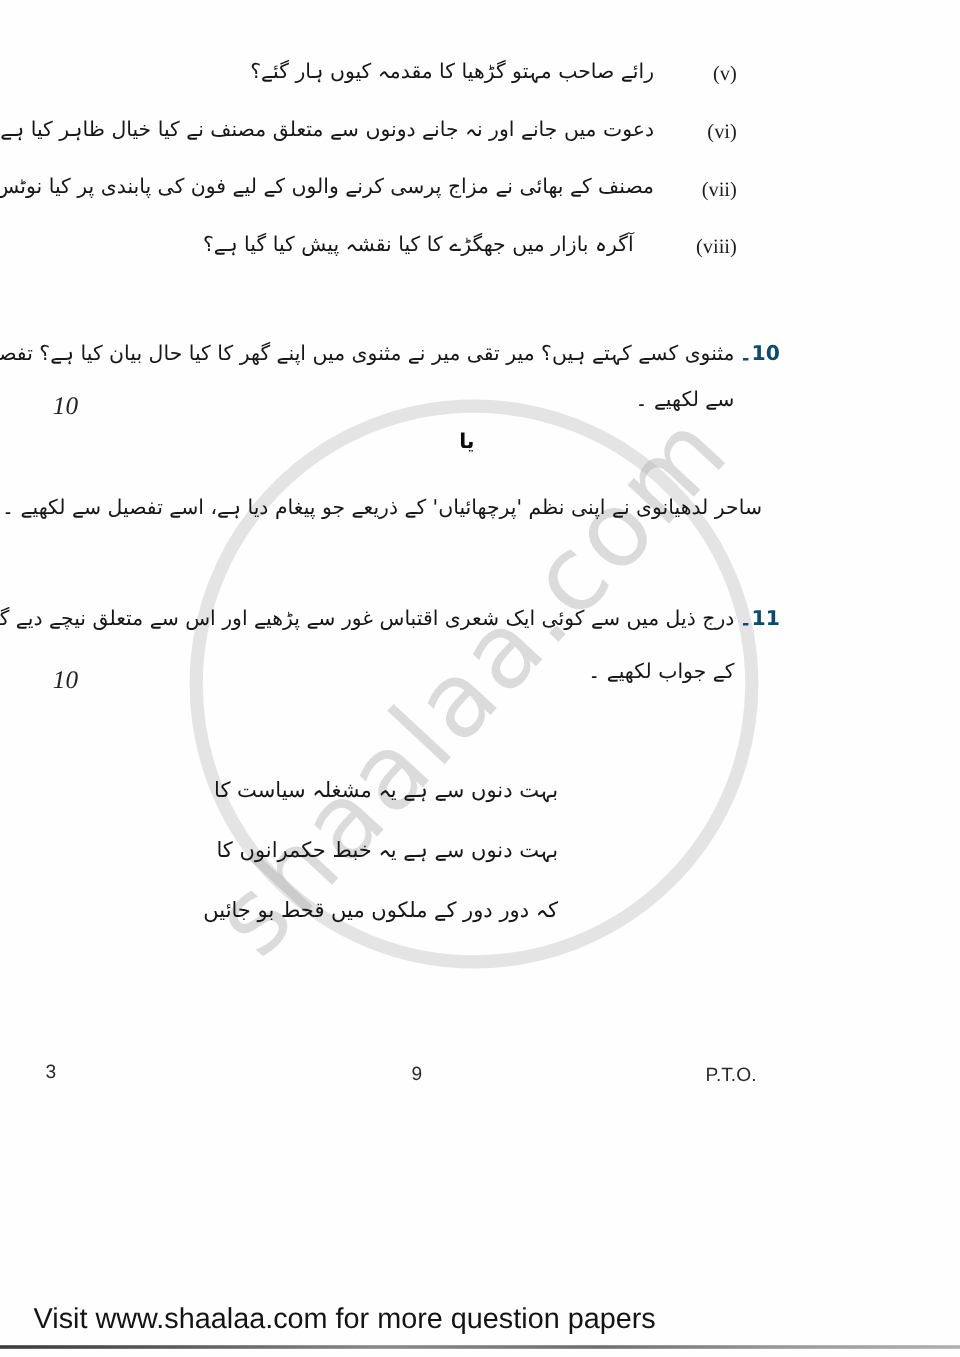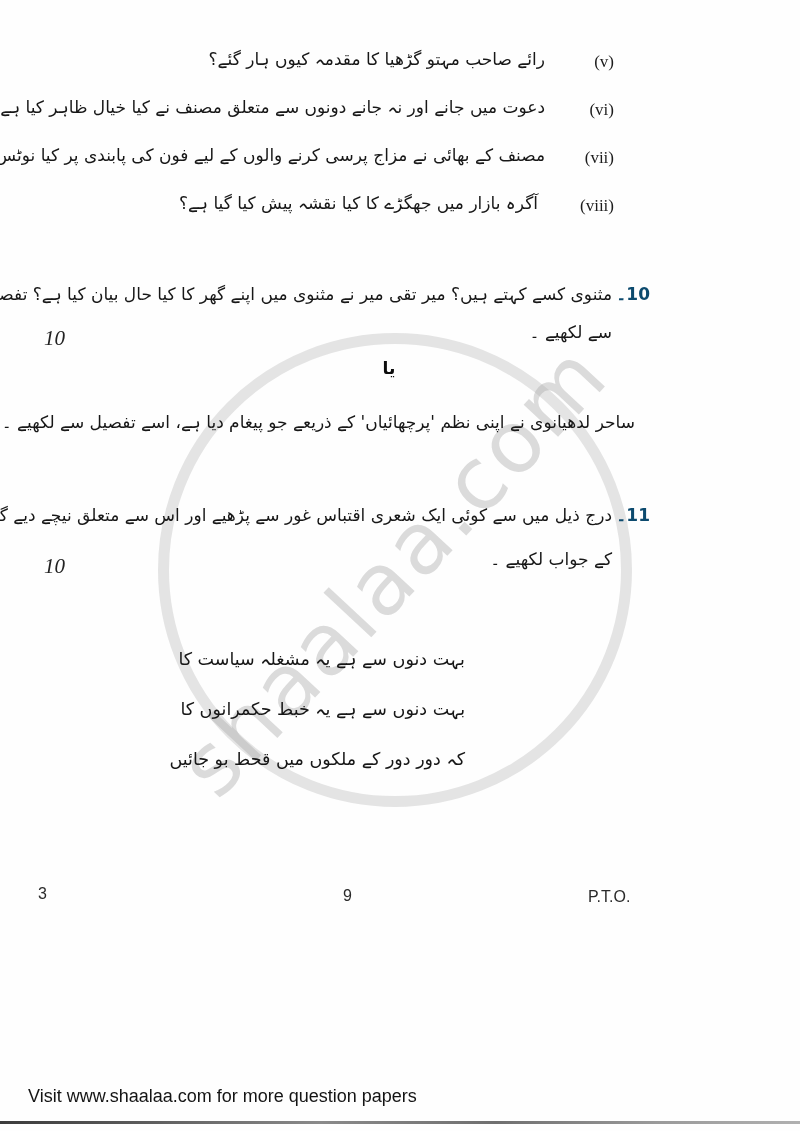--- a/index.html
+++ b/index.html
@@ -87,21 +87,21 @@
     font-family:"DejaVu Sans", sans-serif;
     font-size:17.5px;
     line-height:50px;
     color:#171717;
     white-space:nowrap;
   }
   .banner {
     position:absolute;
     left:28px; top:1086px;
     font-family:"Liberation Sans", sans-serif;
-    font-size:18px;
+    font-size:24px;
     color:#141414;
     white-space:nowrap;
   }
   .bottom-rule {
     position:absolute;
     left:0; top:1121px;
     width:800px; height:3px;
     background:linear-gradient(90deg,#3b3b3b 0%, #5c5c5c 18%, #8a8a8a 40%, #6f6f6f 62%, #9a9a9a 82%, #b0b0b0 100%);
   }
 </style>
@@ -118,21 +118,21 @@
     <div class="abs roman-num" style="right:186px; top:52px;">(v)</div>
     <div class="abs urdu" style="right:255px; top:49px;">رائے صاحب مہتو گڑھیا کا مقدمہ کیوں ہار گئے؟</div>
 
     <div class="abs roman-num" style="right:186px; top:100px;">(vi)</div>
     <div class="abs urdu" style="right:255px; top:97px;">دعوت میں جانے اور نہ جانے دونوں سے متعلق مصنف نے کیا خیال ظاہر کیا ہے؟</div>
 
     <div class="abs roman-num" style="right:186px; top:148px;">(vii)</div>
     <div class="abs urdu" style="right:255px; top:145px;">مصنف کے بھائی نے مزاج پرسی کرنے والوں کے لیے فون کی پابندی پر کیا نوٹس لگایا؟</div>
 
     <div class="abs roman-num" style="right:186px; top:196px;">(viii)</div>
-    <div class="abs urdu" style="right:262px; top:193px;">آگرہ بازار میں جھگڑے کا کیا نقشہ پیش کیا گیا ہے؟</div>
+    <div class="abs urdu" style="right:272px; top:193px;">آگرہ بازار میں جھگڑے کا کیا نقشہ پیش کیا گیا ہے؟</div>
 
     <div class="abs qnum" style="right:150px; top:284px;">10۔</div>
     <div class="abs urdu" style="right:188px; top:284px;">مثنوی کسے کہتے ہیں؟ میر تقی میر نے مثنوی میں اپنے گھر کا کیا حال بیان کیا ہے؟ تفصیل</div>
     <div class="abs urdu" style="right:188px; top:322px;">سے لکھیے ۔</div>
     <div class="abs marks" style="left:44px; top:326px;">10</div>
 
     <div class="or-sep">یا</div>
 
     <div class="abs urdu" style="right:165px; top:412px;">ساحر لدھیانوی نے اپنی نظم 'پرچھائیاں' کے ذریعے جو پیغام دیا ہے، اسے تفصیل سے لکھیے ۔</div>
 

